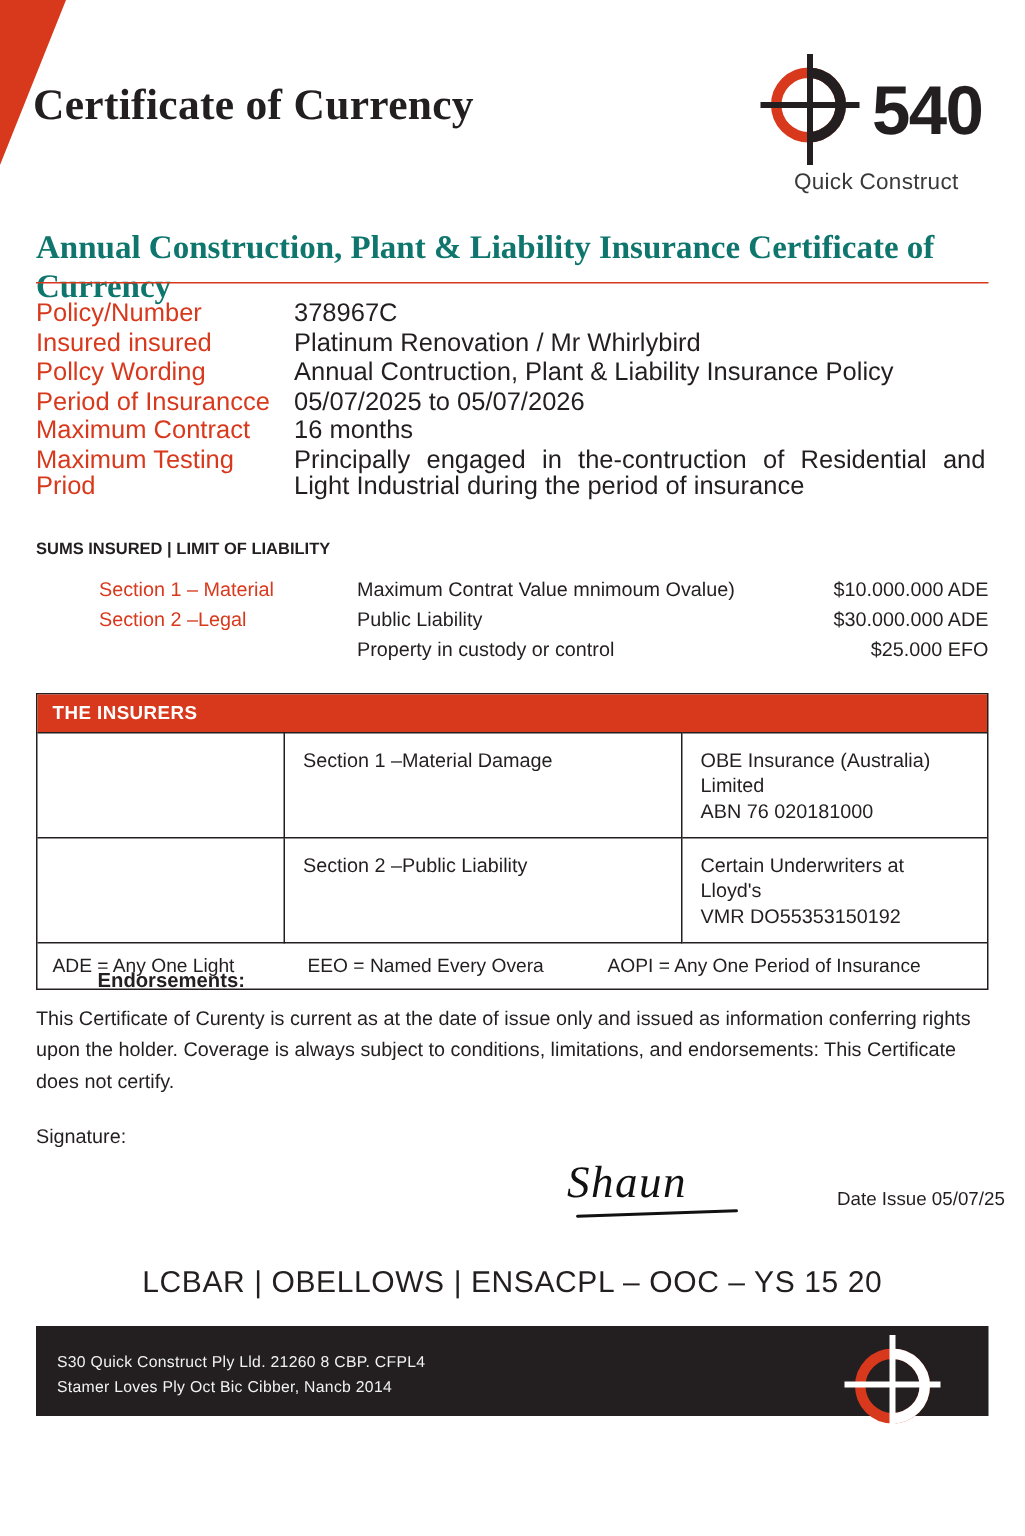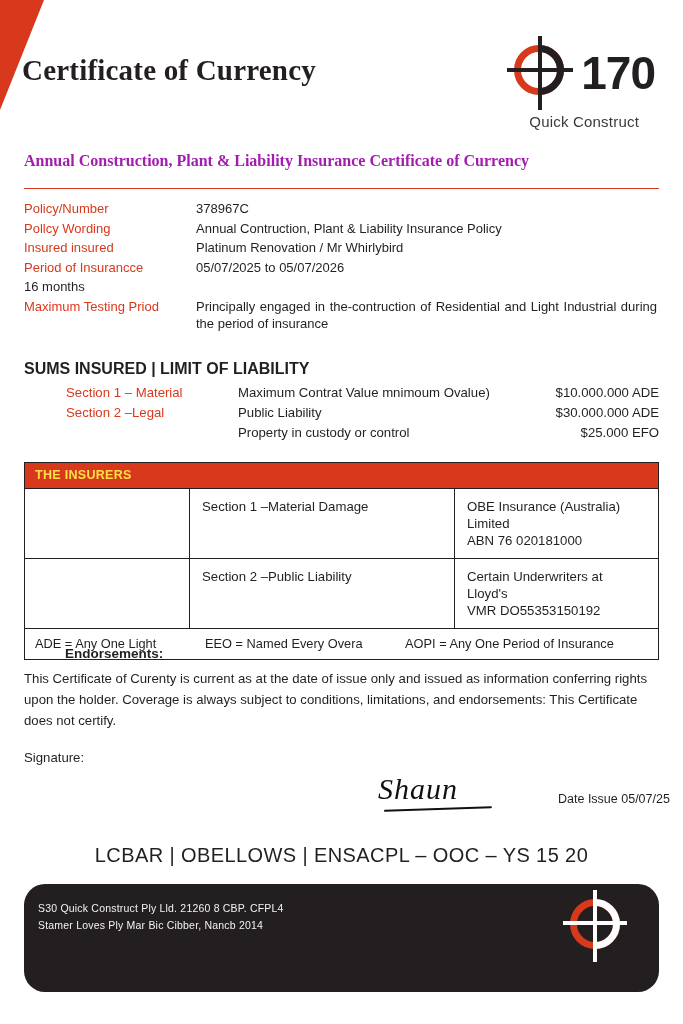--- a/index.html
+++ b/index.html
@@ -123,44 +123,44 @@
   }
 
   
   .section-heading {
     position: absolute;
     top: 152px;
     left: 24px;
     right: 24px;
     font-family: "Liberation Serif", serif;
     font-weight: bold;
-    font-size: 16px;
-    color: #a21caf;
+    font-size: 22px;
+    color: #0f766e;
   }
   .rule {
     position: absolute;
     left: 24px;
     right: 24px;
     height: 1px;
     background: #d8381c;
   }
   .rule-top { top: 188px; }
 
   
   .details {
     position: absolute;
     top: 200px;
     left: 24px;
     right: 24px;
   }
   .drow {
     display: flex;
-    align-items: flex-start;
+    align-items: flex-end;
     margin-bottom: 2.5px;
-    font-size: 13px;
+    font-size: 17px;
     line-height: 17px;
   }
   .dlabel {
     width: 172px;
     flex: 0 0 172px;
     color: #d8381c;
   }
   .dvalue {
     flex: 1;
     color: #231f20;
@@ -169,21 +169,21 @@
     text-align: justify;
     padding-right: 2px;
   }
 
   
   .sums-title {
     position: absolute;
     top: 360px;
     left: 24px;
     font-weight: bold;
-    font-size: 16px;
+    font-size: 11px;
     color: #231f20;
   }
   .sums {
     position: absolute;
     top: 383px;
     left: 24px;
     right: 24px;
   }
   .srow {
     display: flex;
@@ -212,21 +212,21 @@
   .insurers {
     position: absolute;
     top: 462px;
     left: 24px;
     right: 24px;
     border: 1px solid #231f20;
     box-sizing: border-box;
   }
   .insurers-head {
     background: #d8381c;
-    color: #fde047;
+    color: #ffffff;
     font-weight: bold;
     font-size: 12.5px;
     padding: 5px 10px 6px 10px;
     letter-spacing: 0.3px;
   }
   .itable {
     width: 100%;
     border-collapse: collapse;
     font-size: 13.2px;
   }
@@ -317,26 +317,25 @@
     letter-spacing: 0.4px;
     color: #231f20;
   }
 
   
   .footer {
     position: absolute;
     left: 24px;
     right: 24px;
     top: 884px;
-    height: 108px;
+    height: 60px;
     background: #231f20;
     color: #ffffff;
     box-sizing: border-box;
     padding: 16px 0 0 14px;
-    border-radius: 21px;
   }
   .footer-line {
     font-size: 10.5px;
     line-height: 17px;
     letter-spacing: 0.2px;
     color: #f2f2f2;
   }
   .footer-logo {
     position: absolute;
     right: 26px;
@@ -393,47 +392,48 @@
     <div class="doc-title">Certificate of Currency</div>
 
     <div class="logo-block">
       <div class="logo-row">
         <div class="logo-mark">
           <div class="ring"></div>
           <div class="ring-dark"></div>
           <div class="cross-v"></div>
           <div class="cross-h"></div>
         </div>
-        <div class="logo-360">170</div>
+        <div class="logo-360">540</div>
       </div>
       <div class="logo-sub">Quick Construct</div>
     </div>
   </div>
 
   <div class="section-heading">Annual Construction, Plant &amp; Liability Insurance Certificate of Currency</div>
   <div class="rule rule-top"></div>
 
   <div class="details">
     <div class="drow">
       <div class="dlabel">Policy/Number</div>
       <div class="dvalue">378967C</div>
     </div>
     <div class="drow">
+      <div class="dlabel">Insured insured</div>
+      <div class="dvalue">Platinum Renovation / Mr Whirlybird</div>
+    </div>
+    <div class="drow">
       <div class="dlabel">Pollcy Wording</div>
       <div class="dvalue">Annual Contruction, Plant &amp; Liability Insurance Policy</div>
-    </div>
-    <div class="drow">
-      <div class="dlabel">Insured insured</div>
-      <div class="dvalue">Platinum Renovation / Mr Whirlybird</div>
     </div>
     <div class="drow">
       <div class="dlabel">Period of Insurancce</div>
       <div class="dvalue">05/07/2025 to 05/07/2026</div>
     </div>
     <div class="drow">
+      <div class="dlabel">Maximum Contract</div>
       <div class="dvalue">16 months</div>
     </div>
     <div class="drow">
       <div class="dlabel">Maximum Testing Priod</div>
       <div class="dvalue justify">Principally  engaged  in the-contruction of  Residential  and  Light Industrial during the period of insurance</div>
     </div>
   </div>
 
   <div class="sums-title">SUMS INSURED | LIMIT OF LIABILITY</div>
   <div class="sums">
@@ -494,21 +494,21 @@
   <div class="signature-mark">
     <span>Shaun</span>
     <div class="sig-underline"></div>
   </div>
   <div class="date-issue">Date Issue 05/07/25</div>
 
   <div class="codes">LCBAR | OBELLOWS | ENSACPL – OOC – YS 15 20</div>
 
   <div class="footer">
     <div class="footer-line">S30 Quick Construct Ply Lld. 21260 8 CBP. CFPL4</div>
-    <div class="footer-line">Stamer Loves Ply Mar Bic Cibber, Nancb 2014</div>
+    <div class="footer-line">Stamer Loves Ply Oct Bic Cibber, Nancb 2014</div>
     <div class="footer-logo">
       <div class="ring"></div>
       <div class="ring-dark"></div>
       <div class="cross-v"></div>
       <div class="cross-h"></div>
     </div>
   </div>
 
 </div>
 

